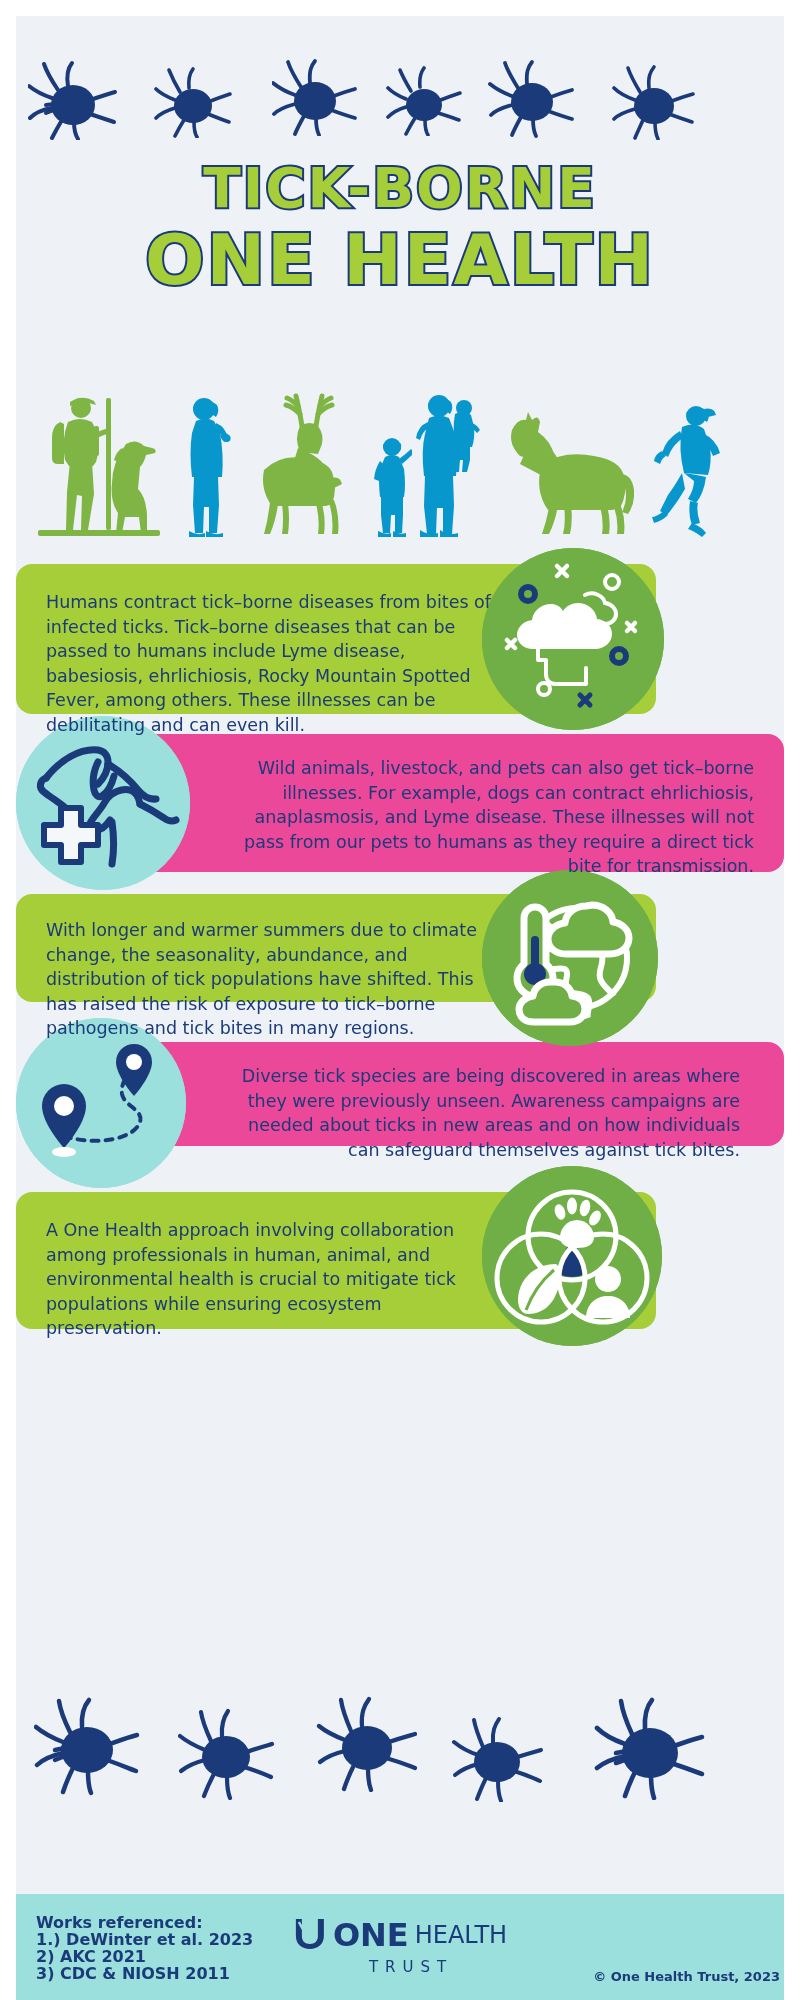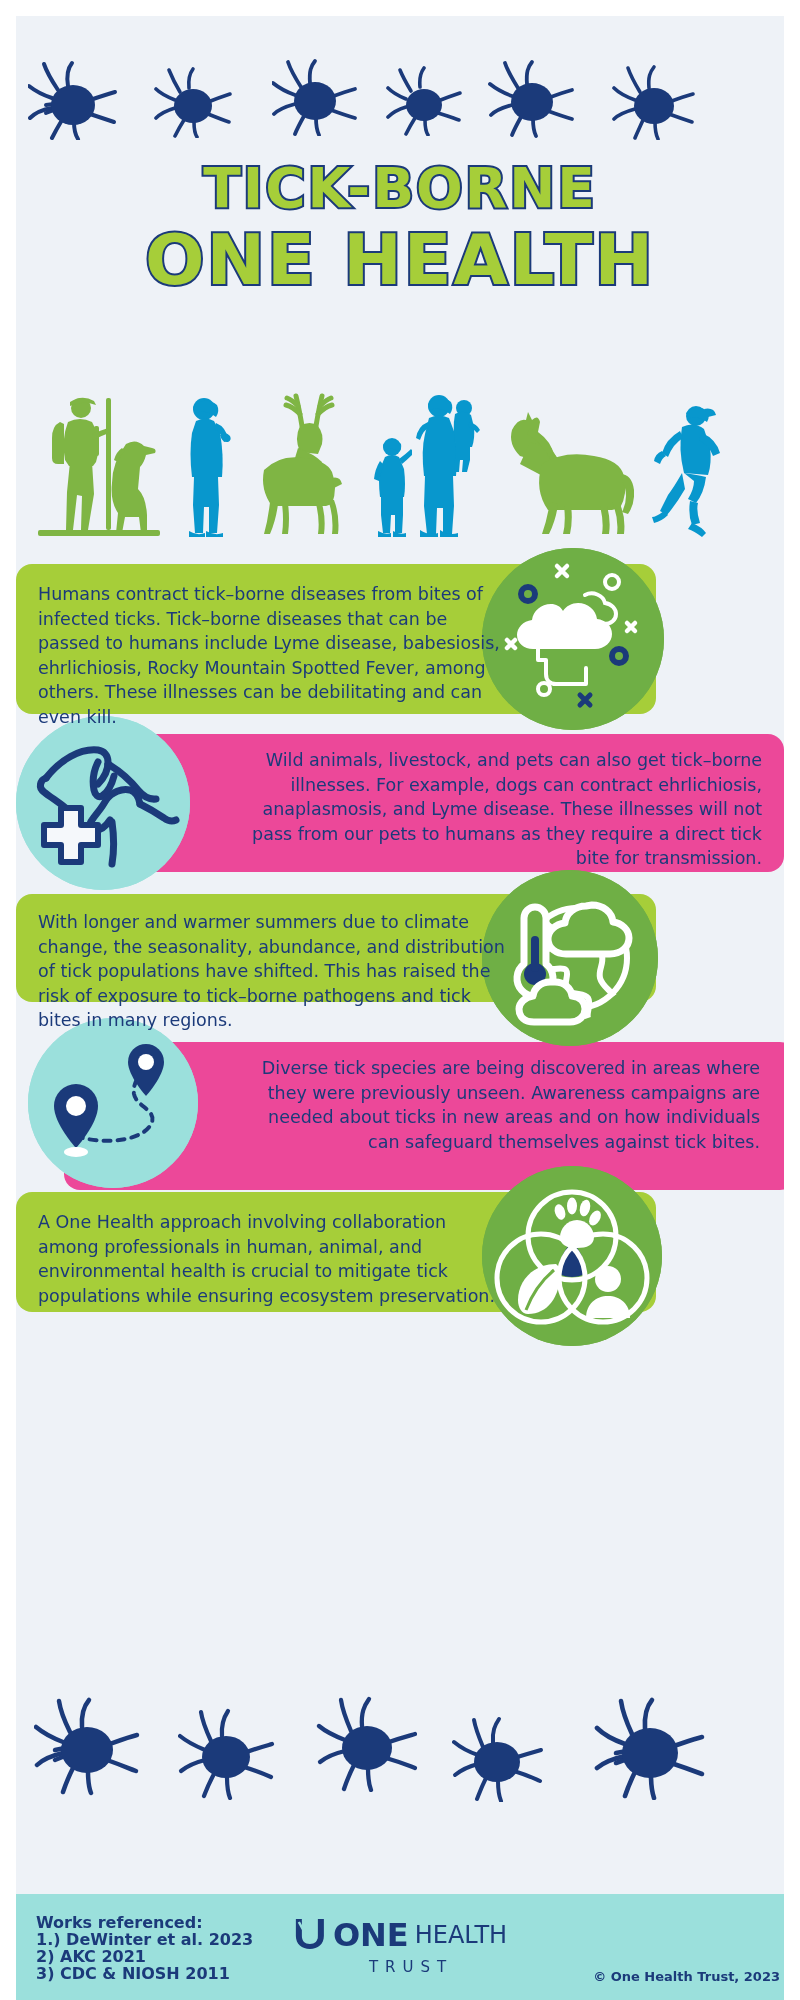--- a/index.html
+++ b/index.html
@@ -72,21 +72,21 @@
   .card-blue{
     background:#ec4899;
     border-radius:16px;
     color:#1B3A7A;
   }
   .card-text{
     font-family:"DejaVu Sans", sans-serif;
     font-size:17.5px;
     line-height:24.5px;
     color:#1B3A7A;
-    margin:0;
+    margin:8px;
     position:relative;
     z-index:3;
   }
   .card-text.right{ text-align:right; }
   .card-text.left{ text-align:left; }
 
   .icon-circle{
     position:absolute;
     border-radius:50%;
     z-index:2;
@@ -455,21 +455,21 @@
           <circle cx="53" cy="104" r="11" fill="#1B3A7A"></circle>
           <rect x="49" y="66" width="8" height="36" rx="4" fill="#1B3A7A"></rect>
         </g>
 
         <path d="M104 36 c-11 0 -20 7 -21 17 c-10 1 -17 8 -17 16 c0 9 8 15 18 15 l44 0 c11 0 19 -7 19 -16 c0 -8 -7 -15 -16 -16 c-1 -10 -10 -17 -21 -17 z" fill="#6FAF45" stroke="#FFFFFF" stroke-width="7" stroke-linejoin="round"></path>
         <path d="M68 112 c-9 0 -16 6 -17 14 c-8 1 -14 7 -14 13 c0 8 6 13 15 13 l36 0 c9 0 15 -6 15 -13 c0 -7 -5 -12 -13 -13 c-1 -8 -8 -14 -17 -14 z" fill="#6FAF45" stroke="#FFFFFF" stroke-width="7" stroke-linejoin="round"></path>
       </svg>
     </div>
   </div>
 
-  <div class="card card-blue" style="left:48px; top:1026px; width:732px; height:148px; padding:14px 36px 14px 170px; overflow:visible;">
+  <div class="card card-blue" style="left:36px; top:1026px; width:732px; height:104px; padding:14px 36px 14px 170px; overflow:visible;">
     <p class="card-text right">Diverse tick species are being discovered in areas where they were previously unseen. Awareness campaigns are needed about ticks in new areas and on how individuals can safeguard themselves against tick bites.</p>
     <div class="icon-circle teal" style="left:-36px; top:-24px; width:170px; height:170px;">
       <svg width="170" height="170" viewBox="0 0 170 170">
         <circle cx="85" cy="85" r="85" fill="#9BE0DC"></circle>
 
         <path d="M48 118 C78 128, 118 122, 124 104 C128 92, 108 88, 106 76 C104 62, 116 54, 118 44" stroke="#1B3A7A" stroke-width="4" fill="none" stroke-dasharray="7 7" stroke-linecap="round"></path>
 
         <g transform="translate(100,26)">
           <path d="M18 0 A18 18 0 0 1 36 18 C36 32, 18 52, 18 52 C18 52, 0 32, 0 18 A18 18 0 0 1 18 0 z" fill="#1B3A7A"></path>
           <circle cx="18" cy="18" r="8" fill="#FFFFFF"></circle>
@@ -477,21 +477,21 @@
 
         <g transform="translate(26,66)">
           <path d="M22 0 A22 22 0 0 1 44 22 C44 40, 22 64, 22 64 C22 64, 0 40, 0 22 A22 22 0 0 1 22 0 z" fill="#1B3A7A"></path>
           <circle cx="22" cy="22" r="10" fill="#FFFFFF"></circle>
           <ellipse cx="22" cy="68" rx="12" ry="5" fill="#FFFFFF"></ellipse>
         </g>
       </svg>
     </div>
   </div>
 
-  <div class="card card-green" style="left:0px; top:1176px; width:640px; height:120px; padding:18px 150px 31px 22px; overflow:visible;">
+  <div class="card card-green" style="left:0px; top:1176px; width:640px; height:137px; padding:18px 150px 31px 22px; overflow:visible;">
     <p class="card-text left">A One Health approach involving collaboration among professionals in human, animal, and environmental health is crucial to mitigate tick populations while ensuring ecosystem preservation.</p>
     <div class="icon-circle green" style="left:466px; top:-26px; width:180px; height:180px;">
       <svg width="180" height="180" viewBox="0 0 180 180">
         <circle cx="90" cy="90" r="90" fill="#6FAF45"></circle>
 
         <path d="M90 76 C99 85, 104 96, 103 108 C95 112, 85 112, 77 108 C76 96, 81 85, 90 76 z" fill="#1B3A7A"></path>
         <g stroke="#FFFFFF" stroke-width="5" fill="none">
           <circle cx="90" cy="70" r="44"></circle>
           <circle cx="59" cy="112" r="44"></circle>
           <circle cx="121" cy="112" r="44"></circle>

